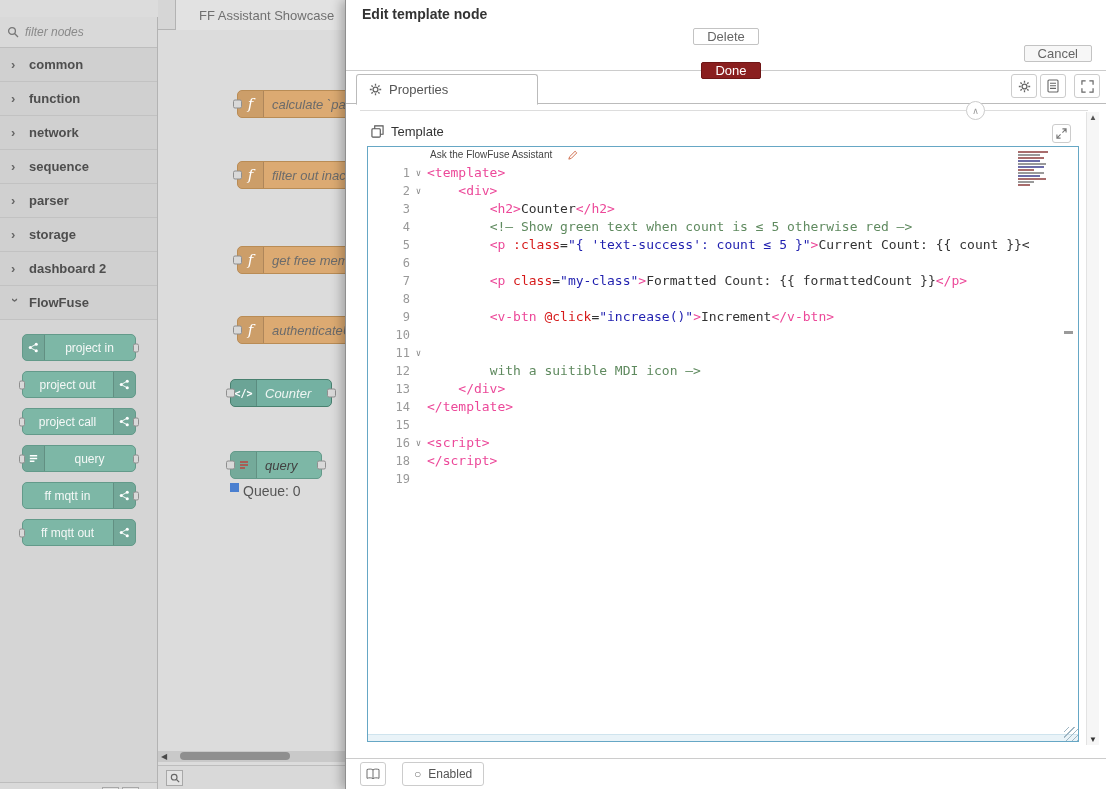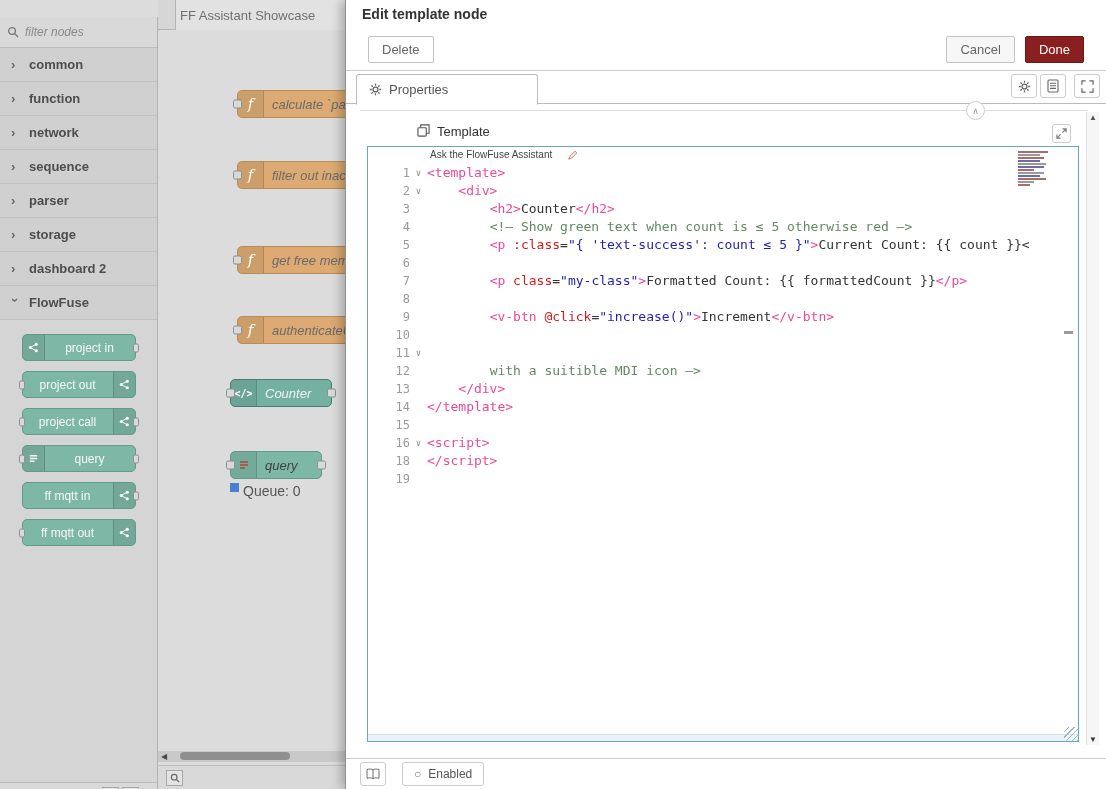--- a/index.html
+++ b/index.html
@@ -18,21 +18,21 @@
   .pill.icon-right .icon-strip{order:2;border-right:none;border-left:1px solid rgba(0,0,0,0.15);border-radius:0 4px 4px 0;}
   .pill-label{flex:1;display:flex;align-items:center;justify-content:center;font-size:12px;color:#f5f8f7;}
   .nub{position:absolute;width:6px;height:9px;background:#d9d9d9;border:1px solid #8f8f8f;border-radius:2px;top:50%;transform:translateY(-50%);}
   .nub.l{left:-4px;}.nub.r{right:-4px;}
   .palette-footer{position:absolute;left:0;bottom:0;width:100%;height:24px;background:#d9d9d9;border-top:1px solid #bdbdbd;display:flex;align-items:center;justify-content:flex-end;padding:0 18px;gap:3px;}
   .pf-btn{width:17px;height:15px;border:1px solid #a8a8a8;background:#e3e3e3;color:#666;font-size:8px;display:flex;align-items:center;justify-content:center;cursor:pointer;}
 
   
   .canvas{position:absolute;left:158px;top:0;width:187px;height:789px;background:#dcdcdc;overflow:hidden;}
   .tabbar{height:30px;background:#d6d6d6;border-bottom:1px solid #b3b3b3;position:relative;}
-  .flow-tab{position:absolute;left:17px;top:0;height:30px;width:220px;background:#e2e2e2;border-left:1px solid #b3b3b3;border-right:1px solid #b3b3b3;display:flex;align-items:center;padding:0 4px;font-size:13px;color:#707070;}
+  .flow-tab{position:absolute;left:17px;top:0;height:30px;width:220px;background:#e2e2e2;border-left:1px solid #b3b3b3;border-right:1px solid #b3b3b3;display:flex;align-items:center;padding:0 23px;font-size:13px;color:#707070;}
   .cnode{position:absolute;height:28px;border-radius:5px;display:flex;align-items:stretch;cursor:pointer;}
   .fnode{background:#dcaa72;border:1px solid #b98c55;}
   .tnode{background:#74b1a2;border:1px solid #48806f;}
   .qnode{background:#7db7a6;border:1px solid #639a8a;}
   .nicon{width:26px;display:flex;align-items:center;justify-content:center;background:rgba(0,0,0,0.07);border-right:1px solid rgba(0,0,0,0.15);border-radius:4px 0 0 4px;}
   .f-glyph{font-family:"DejaVu Serif",serif;font-style:italic;color:#fff;font-size:15px;}
   .t-glyph{font-family:"DejaVu Sans Mono",monospace;color:#fff;font-size:10px;font-weight:bold;}
   .nlabel{flex:1;display:flex;align-items:center;padding:0 8px;font-size:13px;font-style:italic;color:#6b6b6b;white-space:nowrap;overflow:hidden;}
   .tnode .nlabel{color:#eef5f2;}
   .qnode .nlabel{color:#424242;}
@@ -42,32 +42,32 @@
   .qsq{width:9px;height:9px;background:#4a7fd0;display:inline-block;}
   .h-scroll{position:absolute;left:0;right:0;bottom:27px;height:11px;background:#c9c9c9;}
   .h-thumb{position:absolute;left:22px;top:1px;width:110px;height:8px;background:#8f8f8f;border-radius:4px;}
   .h-arrow{position:absolute;left:3px;top:1px;font-size:8px;color:#4a4a4a;}
   .canvas-footer{position:absolute;left:0;right:0;bottom:0;height:24px;background:#d9d9d9;border-top:1px solid #bdbdbd;display:flex;align-items:center;padding:0 8px;}
   .cf-btn{width:17px;height:16px;border:1px solid #a8a8a8;background:#e3e3e3;display:flex;align-items:center;justify-content:center;cursor:pointer;}
 
   
   .dialog{position:absolute;left:345px;top:0;width:761px;height:789px;background:#fff;border-left:1px solid #8f8f8f;box-shadow:-4px 0 10px rgba(0,0,0,0.25);}
   .d-header{position:absolute;top:0;left:0;right:0;height:28px;display:flex;align-items:center;padding:0 16px;font-size:14px;font-weight:bold;color:#333;}
-  .d-toolbar{position:absolute;top:28px;left:0;right:0;height:43px;border-bottom:1px solid #ccc;display:flex;align-items:center;padding:0 22px;}
+  .d-toolbar{position:absolute;top:28px;left:0;right:0;height:43px;border-bottom:1px solid #ccc;display:flex;align-items:center;padding:0 14px;flex-direction:column;}
   .btn{height:27px;padding:0 13px;border:1px solid #c3c3c3;background:#fff;color:#666;font-size:13px;border-radius:2px;cursor:pointer;font-family:inherit;}
   .btn-cancel{margin-left:auto;background:#f7f7f7;}
   .btn-done{margin-left:10px;background:#8a1f1f;border-color:#6e1616;color:#fff;}
   .d-tabs{position:absolute;top:71px;left:0;right:0;height:33px;border-bottom:1px solid #bbb;}
   .tab-properties{position:absolute;left:10px;top:3px;height:31px;width:182px;background:#fff;border:1px solid #bbb;border-bottom-color:#fff;border-radius:3px 3px 0 0;display:flex;align-items:center;gap:7px;padding:0 12px;font-size:13px;color:#555;z-index:2;cursor:pointer;}
   .tab-icons{position:absolute;right:6px;bottom:5px;display:flex;gap:3px;align-items:center;}
   .icon-btn{width:26px;height:24px;border:1px solid #ccc;border-radius:3px;background:#fff;display:flex;align-items:center;justify-content:center;cursor:pointer;}
   .icon-btn.sep{margin-left:5px;}
   .collapse-divider{position:absolute;top:110px;left:14px;right:18px;border-top:1px solid #ddd;}
   .collapse-circle{position:absolute;left:606px;top:-10px;width:19px;height:19px;border:1px solid #ccc;border-radius:50%;background:#fff;display:flex;align-items:center;justify-content:center;font-size:9px;color:#999;cursor:pointer;}
-  .form-row{position:absolute;top:124px;left:25px;display:flex;align-items:flex-start;gap:7px;font-size:13px;color:#333;margin-left:46px;}
+  .form-row{position:absolute;top:124px;left:25px;display:flex;align-items:center;gap:7px;font-size:13px;color:#333;}
   .editor-expand{position:absolute;top:124px;right:35px;width:19px;height:19px;border:1px solid #ccc;border-radius:3px;background:#fff;display:flex;align-items:center;justify-content:center;cursor:pointer;}
 
   
   .editor{position:absolute;left:21px;top:146px;width:712px;height:596px;border:1px solid #66a7c5;background:#fff;overflow:hidden;}
   .assistant-bar{position:absolute;left:62px;top:2px;display:flex;align-items:center;gap:16px;font-size:10px;color:#444;cursor:text;}
   .code{position:absolute;left:0;top:17px;right:14px;font-family:"DejaVu Sans Mono",monospace;font-size:13px;line-height:18px;}
   .code-line{display:flex;height:18px;}
   .ln{width:42px;text-align:right;color:#999;font-size:12px;flex:none;}
   .fold{width:17px;text-align:center;font-size:9px;color:#888;flex:none;cursor:pointer;}
   .lc{white-space:pre;}

